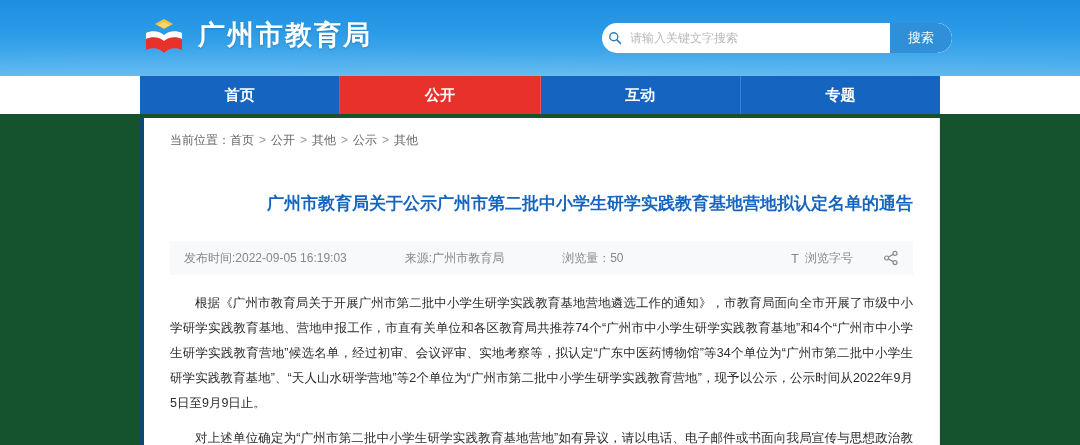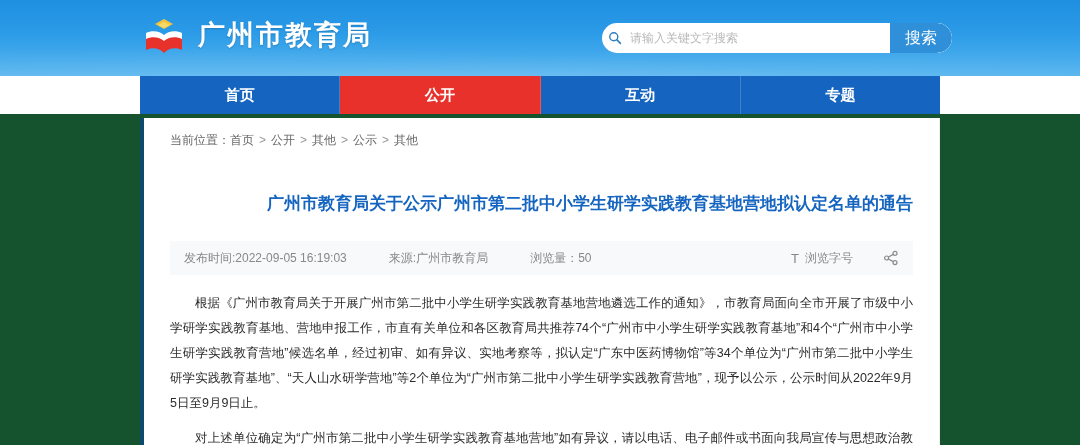--- a/index.html
+++ b/index.html
@@ -94,21 +94,21 @@
     background: transparent;
   }
   .search-input::placeholder { color: #b9b9b9; }
   .search-btn {
     flex: none;
     width: 62px;
     height: 30px;
     border: none;
     background: #2f8fd8;
     color: #ffffff;
-    font-size: 16px;
+    font-size: 13px;
     border-radius: 0 15px 15px 0;
     cursor: pointer;
     font-family: "Liberation Sans", sans-serif;
   }
   
   .nav {
     display: flex;
     height: 38px;
     background: #1565c0;
     margin: 0 140px;
@@ -161,20 +161,21 @@
   }
   .meta-bar {
     display: flex;
     align-items: center;
     background: #f7f9fb;
     height: 34px;
     font-size: 12px;
     color: #888888;
     padding: 0 14px;
     box-sizing: border-box;
+    gap: 16px;
   }
   .meta-item { margin-right: 42px; white-space: nowrap; }
   .meta-item .val { color: #888888; }
   .meta-right {
     margin-left: auto;
     display: flex;
     align-items: center;
   }
   .font-size-ctl {
     display: flex;
@@ -279,18 +280,18 @@
             <circle cx="3.6" cy="8" r="2" fill="none" stroke="#8a8a8a" stroke-width="1.2"></circle>
             <circle cx="12" cy="12.6" r="2" fill="none" stroke="#8a8a8a" stroke-width="1.2"></circle>
             <line x1="5.4" y1="7" x2="10.2" y2="4.4" stroke="#8a8a8a" stroke-width="1.2"></line>
             <line x1="5.4" y1="9" x2="10.2" y2="11.6" stroke="#8a8a8a" stroke-width="1.2"></line>
           </svg>
         </span>
       </span>
     </div>
 
     <div class="article-body">
-      <p>根据《广州市教育局关于开展广州市第二批中小学生研学实践教育基地营地遴选工作的通知》，市教育局面向全市开展了市级中小学研学实践教育基地、营地申报工作，市直有关单位和各区教育局共推荐74个“广州市中小学生研学实践教育基地”和4个“广州市中小学生研学实践教育营地”候选名单，经过初审、如有异议、实地考察等，拟认定“广东中医药博物馆”等34个单位为“广州市第二批中小学生研学实践教育基地”、“天人山水研学营地”等2个单位为“广州市第二批中小学生研学实践教育营地”，现予以公示，公示时间从2022年9月5日至9月9日止。</p>
+      <p>根据《广州市教育局关于开展广州市第二批中小学生研学实践教育基地营地遴选工作的通知》，市教育局面向全市开展了市级中小学研学实践教育基地、营地申报工作，市直有关单位和各区教育局共推荐74个“广州市中小学生研学实践教育基地”和4个“广州市中小学生研学实践教育营地”候选名单，经过初审、会议评审、实地考察等，拟认定“广东中医药博物馆”等34个单位为“广州市第二批中小学生研学实践教育基地”、“天人山水研学营地”等2个单位为“广州市第二批中小学生研学实践教育营地”，现予以公示，公示时间从2022年9月5日至9月9日止。</p>
       <p>对上述单位确定为“广州市第二批中小学生研学实践教育基地营地”如有异议，请以电话、电子邮件或书面向我局宣传与思想政治教育处反映。反映情况时要自报或签署真实姓名，要有具体事实，不报或不签真实姓名、不提供具体事实材料的，均不予受理。</p>
     </div>
   </div>
 
 </div>
 
 </body></html>

